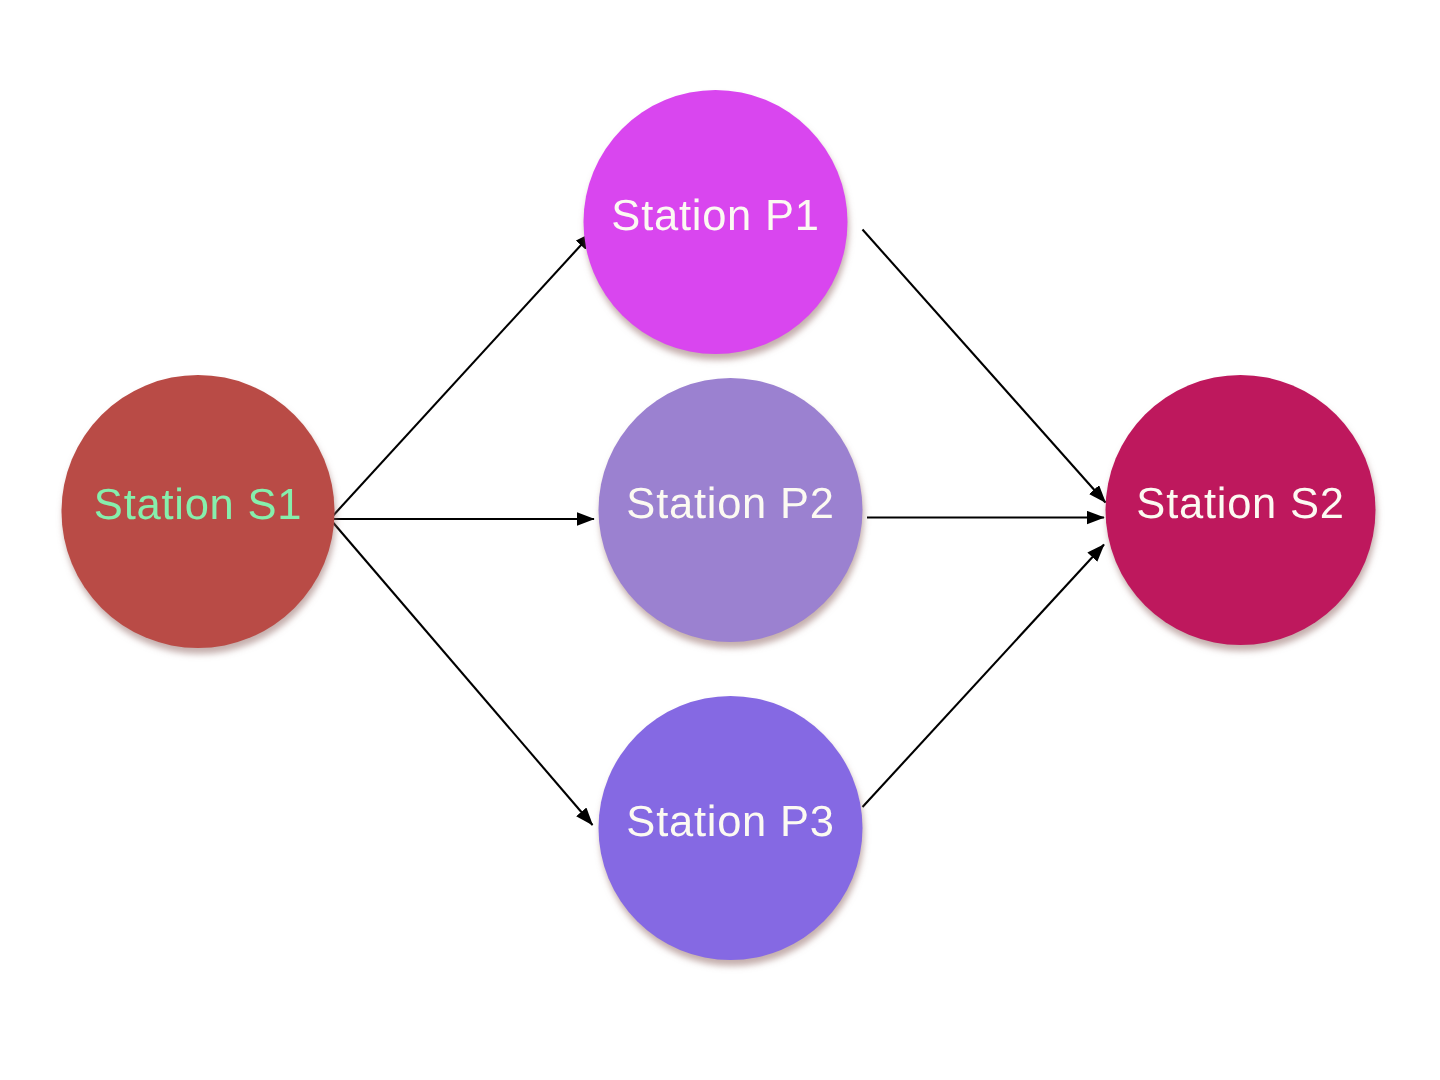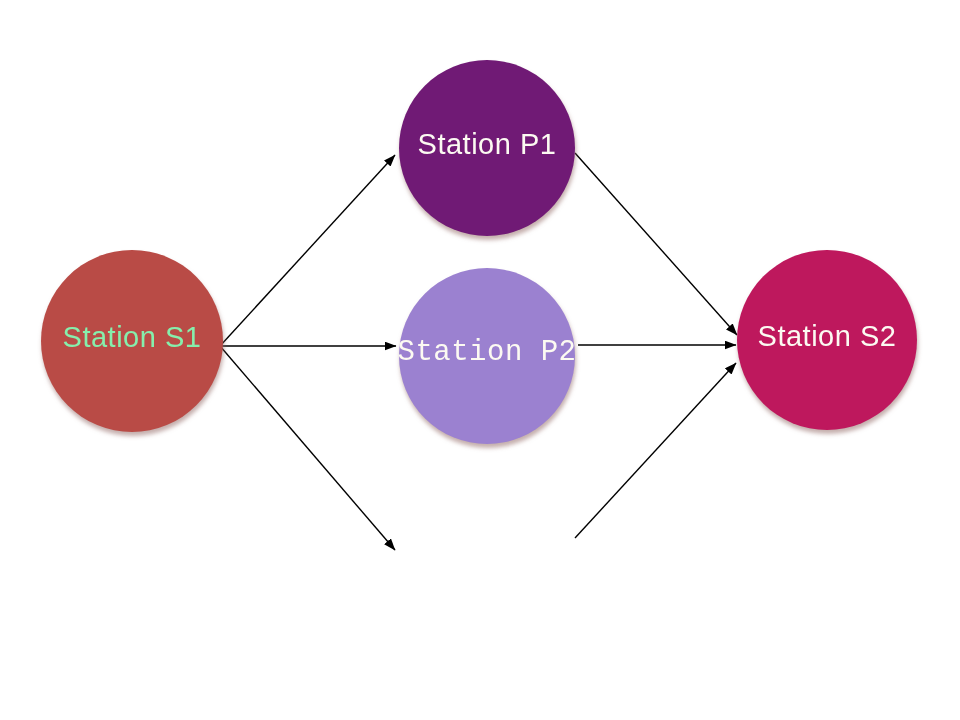--- a/index.html
+++ b/index.html
@@ -63,23 +63,26 @@
     <line class="edge" marker-end="url(#arrowhead)" x1="220" y1="346" x2="396" y2="346" stroke="#000000"></line>
     <line class="edge" marker-end="url(#arrowhead)" x1="220" y1="346" x2="395" y2="550" stroke="#000000"></line>
     <line class="edge" marker-end="url(#arrowhead)" x1="575" y1="153" x2="737" y2="335" stroke="#000000"></line>
     <line class="edge" marker-end="url(#arrowhead)" x1="578" y1="345" x2="736" y2="345" stroke="#000000"></line>
     <line class="edge" marker-end="url(#arrowhead)" x1="575" y1="538" x2="736" y2="363" stroke="#000000"></line>
   </svg>
 
   <div class="node" style="left: 41px; top: 250px; width: 182px; height: 182px; background: rgb(185, 75, 70); color: #86efac;">
     <span class="node-label">Station S1</span>
   </div>
-  <div class="node" style="left: 399px; top: 60px; width: 176px; height: 176px; background: #701a75; color: rgb(252, 250, 242);">
+  <div class="node" style="left: 389px; top: 60px; width: 176px; height: 176px; background: #d946ef; color: rgb(252, 250, 242);">
     <span class="node-label">Station P1</span>
   </div>
-  <div class="node" style="left: 399px; top: 268px; width: 176px; height: 176px; background: rgb(155, 129, 208); color: rgb(252, 250, 242); font-family: Liberation Mono, monospace;">
+  <div class="node" style="left: 399px; top: 252px; width: 176px; height: 176px; background: rgb(155, 129, 208); color: rgb(252, 250, 242);">
     <span class="node-label">Station P2</span>
+  </div>
+  <div class="node" style="left: 399px; top: 464px; width: 176px; height: 176px; background: rgb(133, 105, 227); color: rgb(252, 250, 242);">
+    <span class="node-label">Station P3</span>
   </div>
   <div class="node" style="left: 737px; top: 250px; width: 180px; height: 180px; background: #be185d; color: rgb(252, 250, 242);">
     <span class="node-label">Station S2</span>
   </div>
 
 </div>
 
 </body></html>

